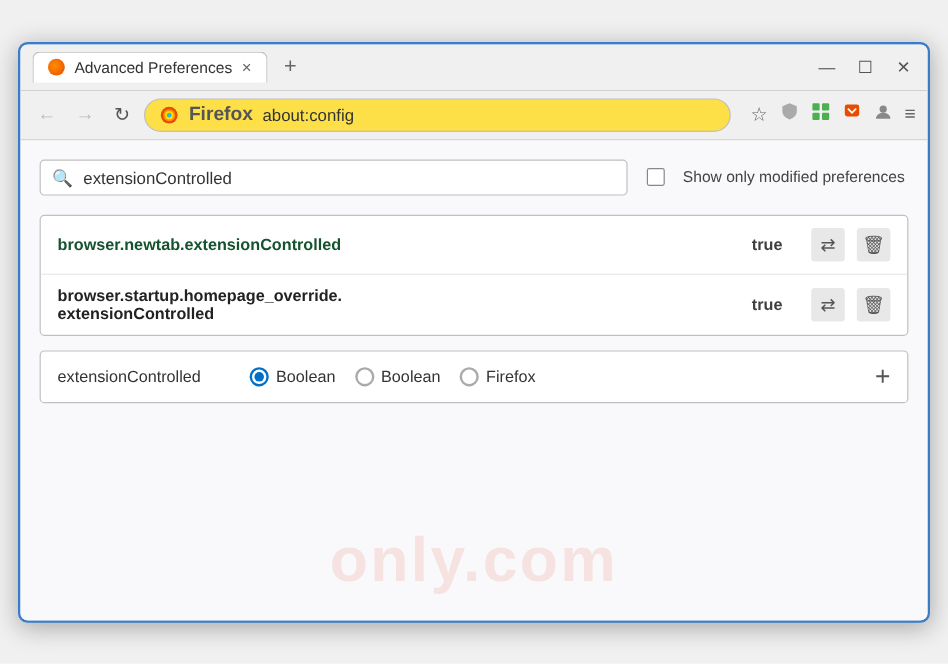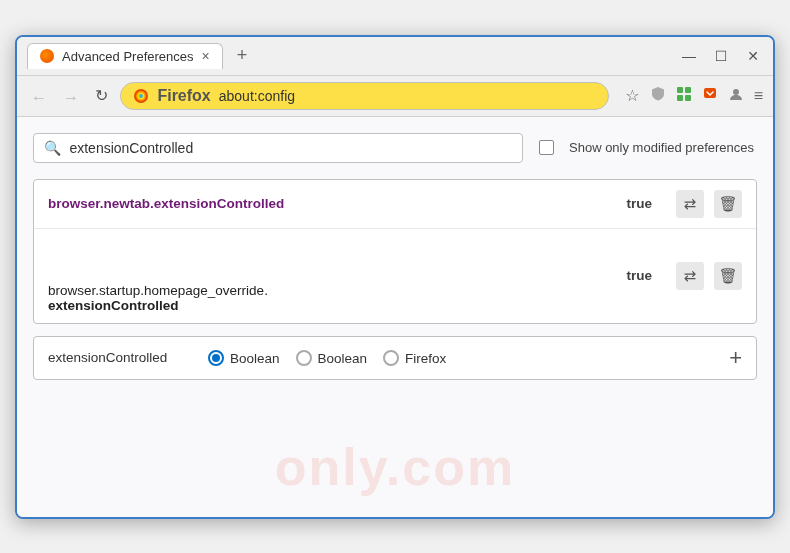--- a/index.html
+++ b/index.html
@@ -248,21 +248,21 @@
       gap: 12px;
     }
 
     .pref-row:last-child {
       border-bottom: none;
     }
 
     .pref-name {
       font-weight: bold;
       font-size: 13.5px;
-      color: #701a75;
+      color: #14532d;
       flex: 1;
     }
 
     .pref-value {
       font-weight: bold;
       font-size: 13.5px;
       color: #404040;
       margin-right: 12px;
     }
 
@@ -307,21 +307,21 @@
 
     .radio-group {
       display: flex;
       align-items: center;
       gap: 16px;
       flex: 1;
     }
 
     .radio-option {
       display: flex;
-      align-items: flex-end;
+      align-items: center;
       gap: 6px;
       font-size: 13.5px;
       color: #333;
     }
 
     .radio-circle {
       width: 16px;
       height: 16px;
       border-radius: 50%;
       border: 2px solid #aaa;
@@ -351,24 +351,23 @@
       cursor: pointer;
       font-weight: 300;
       line-height: 1;
     }
 
     
     .pref-name-multi {
       flex: 1;
     }
     .pref-name-multi .line1 {
-      font-weight: normal;
+      font-weight: bold;
       font-size: 13.5px;
       color: #222;
-      margin-top: 44px;
     }
     .pref-name-multi .line2 {
       font-weight: bold;
       font-size: 13.5px;
       color: #222;
     }
   </style>
 </head>
 <body>
 

